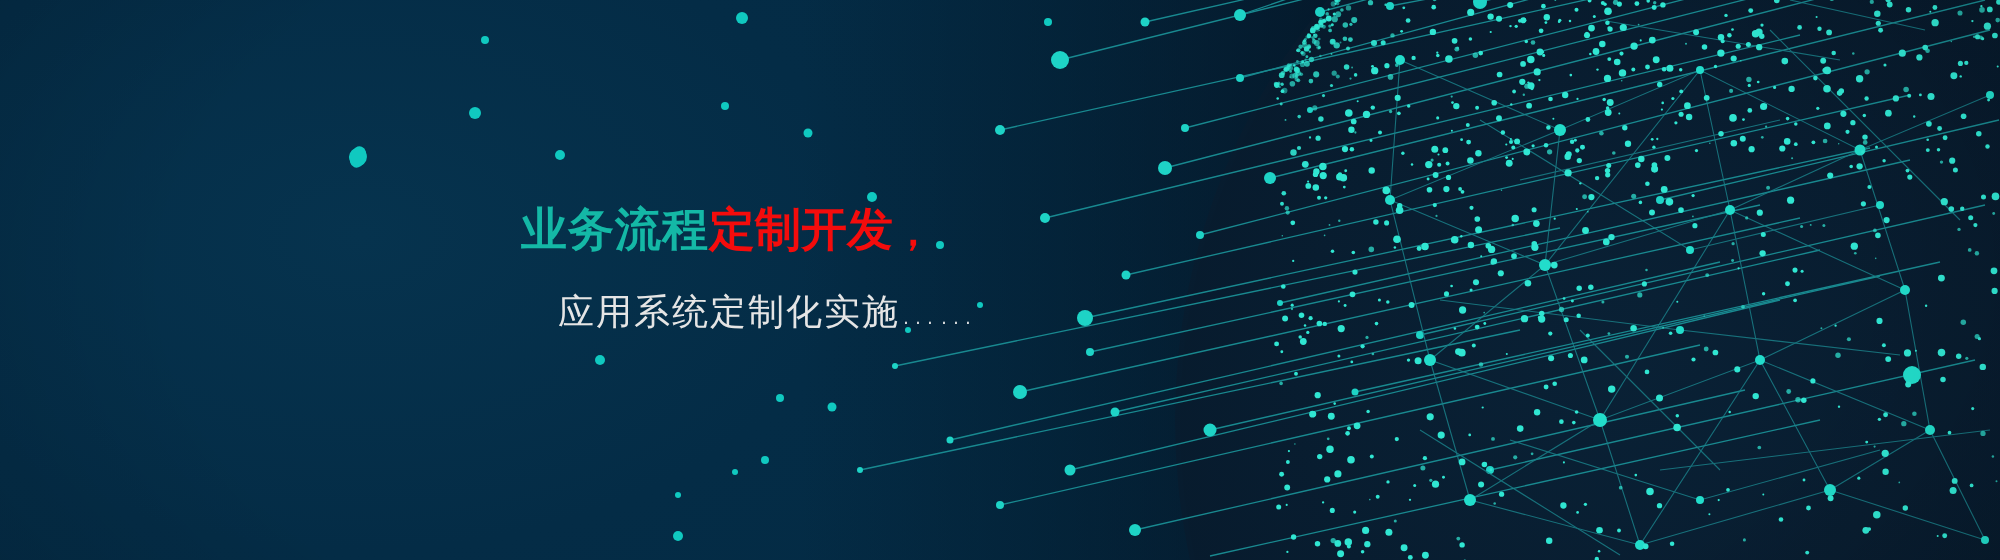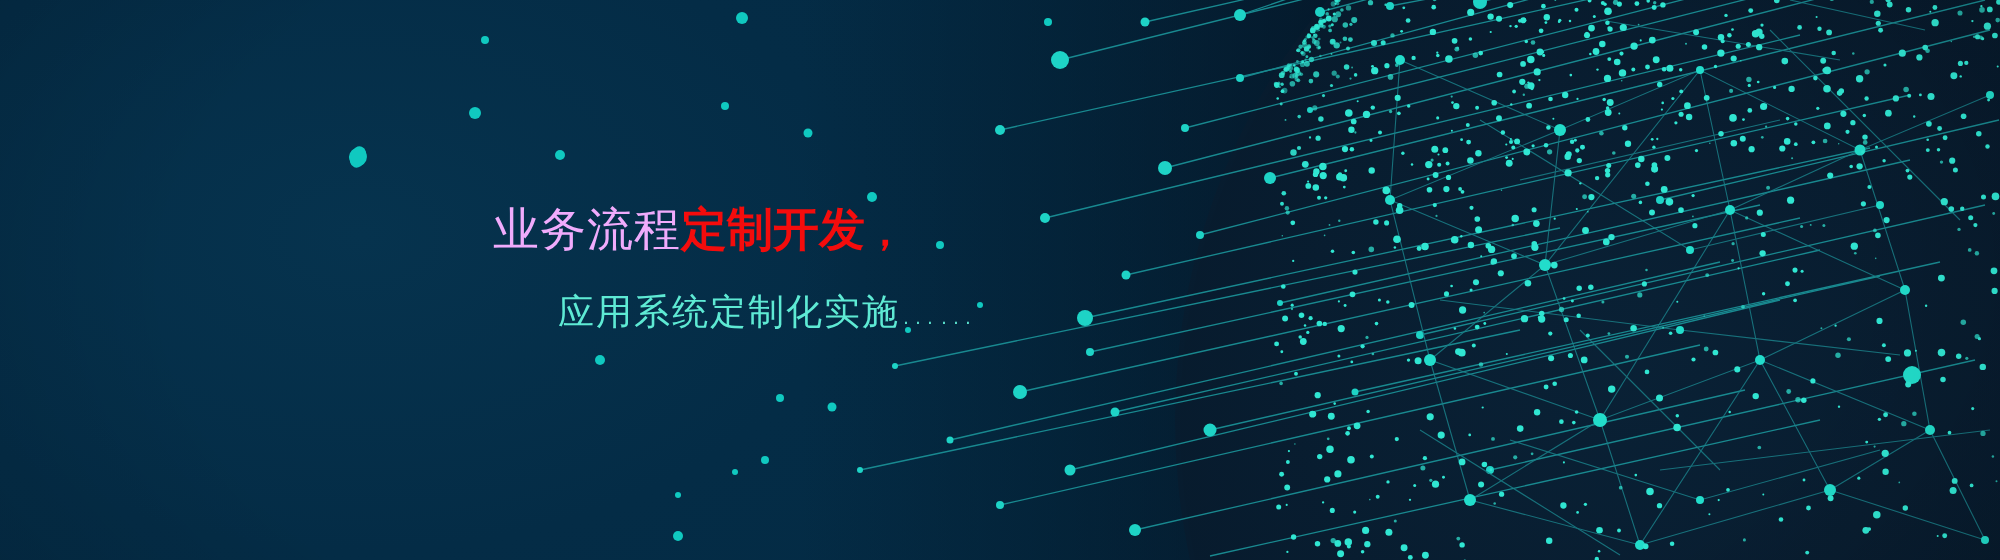--- a/index.html
+++ b/index.html
@@ -56,41 +56,42 @@
     left:493px;top:206px;
     z-index:6;
   }
   .line1{
     font-size:46px;
     line-height:1;
     white-space:nowrap;
     letter-spacing:1px;
   }
   .line1 .plain{
-    color:#f0abfc;
-    font-weight:400;
+    color:#14b8a6;
+    font-weight:700;
     font-family:"DejaVu Sans","Liberation Sans",sans-serif;
+    margin-left:28px;
   }
   .line1 .accent{
     color:#f40c0c;
     font-weight:700;
     letter-spacing:0px;
     font-family:Liberation Mono, monospace;
   }
   .line1 .accent-comma{
     color:#f40c0c;
     font-weight:700;
     font-size:40px;
   }
   .line2{
     margin-top:38px;
     margin-left:65px;
     font-size:36px;
     line-height:1;
-    color:#5eead4;
+    color:#e5e5e5;
     font-weight:300;
     letter-spacing:2px;
     white-space:nowrap;
     font-family:"DejaVu Sans","Liberation Sans",sans-serif;
   }
 </style>
 </head>
 <body>
 
 <div id="banner">

